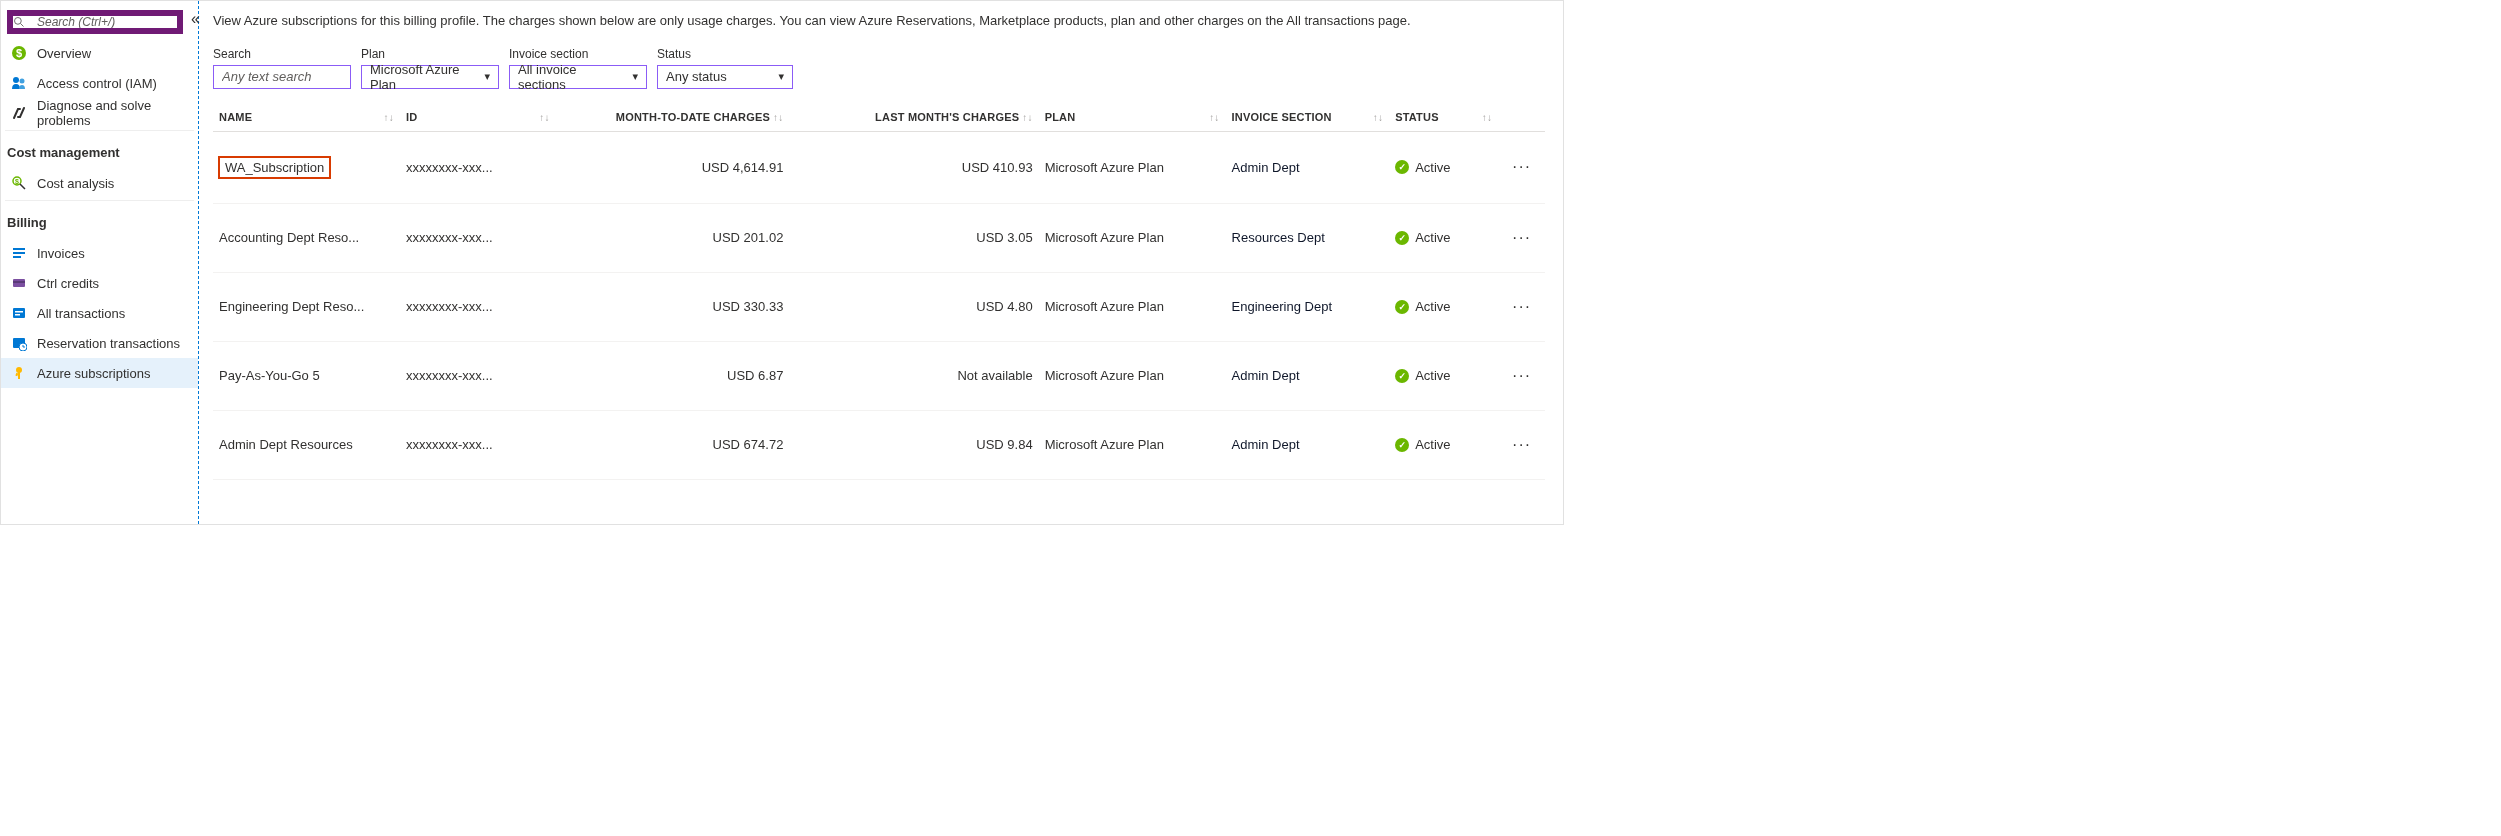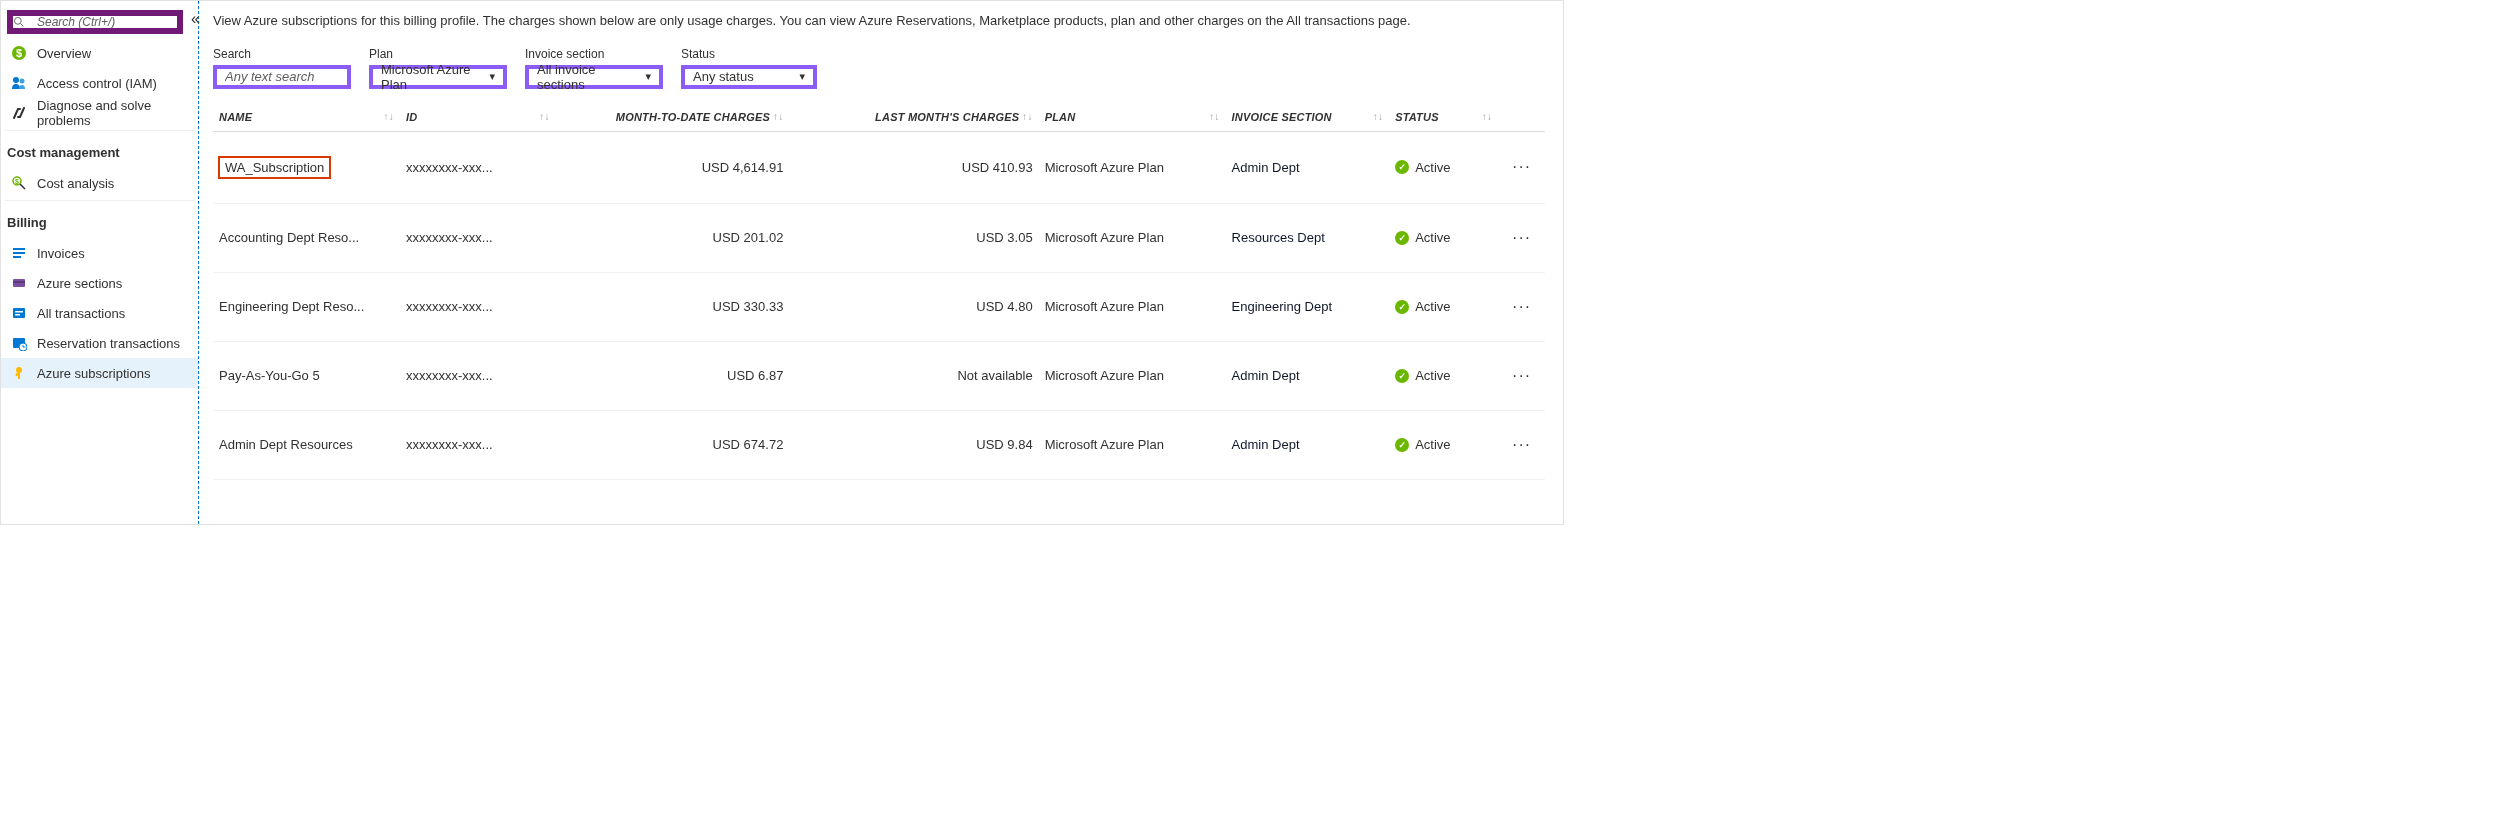--- a/index.html
+++ b/index.html
@@ -49,25 +49,25 @@
   .section-header {
     font-weight:600; font-size:13px;
     padding: 14px 0 8px 6px;
   }
   .section-div { border-top:1px solid #eee; margin: 2px 4px 0 4px;}
   .main {
     flex:1; padding: 10px 18px 10px 14px;
     overflow:auto;
   }
   .desc { color:#323130; font-size:13px; line-height:1.5; margin-bottom:16px;}
-  .filters { display:flex; gap:18px; margin-bottom:14px;}
+  .filters { display:flex; gap:10px; margin-bottom:14px;}
   .filter-col { display:flex; flex-direction:column;}
   .filter-label { font-size:12px; color:#323130; margin-bottom:4px;}
   .filter-input, .filter-select {
-    height:24px; border:4px solid #8b5cf6;
+    height:24px; border:1px solid #8b5cf6;
     padding:0 8px; font-size:13px; background:#fff;
     display:flex;align-items:center;justify-content:space-between;
     cursor:pointer; min-width:130px;
   }
   .filter-input { width:138px;}
   .filter-input::placeholder { color:#605e5c; font-style: italic;}
   .filter-select { min-width:136px;}
   .filter-select.plan { width:138px;}
   .filter-select.inv { width:138px;align-items:center;}
   .filter-select.status { width:136px;}
@@ -90,21 +90,21 @@
   }
   td.link { color:#0f172a; cursor:pointer;}
   .status-cell { display:flex; align-items:center; gap:6px;}
   .check-circle {
     width:14px;height:14px;border-radius:50%;
     background:#6bb700;display:flex;align-items:center;justify-content:center;
   }
   .check-circle::after{content:"✓";color:#fff;font-size:9px;font-weight:bold;}
   .more { font-size:16px; color:#323130; cursor:pointer; text-align:center; letter-spacing:1px;}
   .sort-ic { color:#a19f9d; font-size:10px; margin-left:3px;}
-  .th-flex{ display:flex; align-items:center; justify-content:space-between;font-style:italic;}
+  .th-flex{ display:flex; align-items:flex-end; justify-content:space-between;}
   .th-flex.right{ justify-content:flex-end;}
   .highlight-cell {
     outline:2px solid #d83b01;
     outline-offset:-1px;
     padding:3px 6px;
     display:inline-block;
   }
   col.name{width:120px;} col.id{width:100px;} col.mtd{width:150px;}
   col.last{width:160px;} col.plan{width:120px;} col.inv{width:105px;}
   col.stat{width:70px;} col.more{width:30px;}
@@ -178,21 +178,21 @@
         </span>
         <span>Invoices</span>
       </div>
       <div class="nav-item">
         <span class="nav-icon">
           <svg width="16" height="16">
             <rect x="2" y="4" width="12" height="8" rx="1" fill="#7b4fa0"></rect>
             <rect x="2" y="6" width="12" height="2" fill="#5a3a78"></rect>
           </svg>
         </span>
-        <span>Azure sections</span>
+        <span>Ctrl credits</span>
       </div>
       <div class="nav-item">
         <span class="nav-icon">
           <svg width="16" height="16">
             <rect x="2" y="3" width="12" height="10" rx="1" fill="#0078d4"></rect>
             <rect x="4" y="6" width="8" height="1.5" fill="#fff"></rect>
             <rect x="4" y="9" width="5" height="1.5" fill="#fff"></rect>
           </svg>
         </span>
         <span>All transactions</span>

